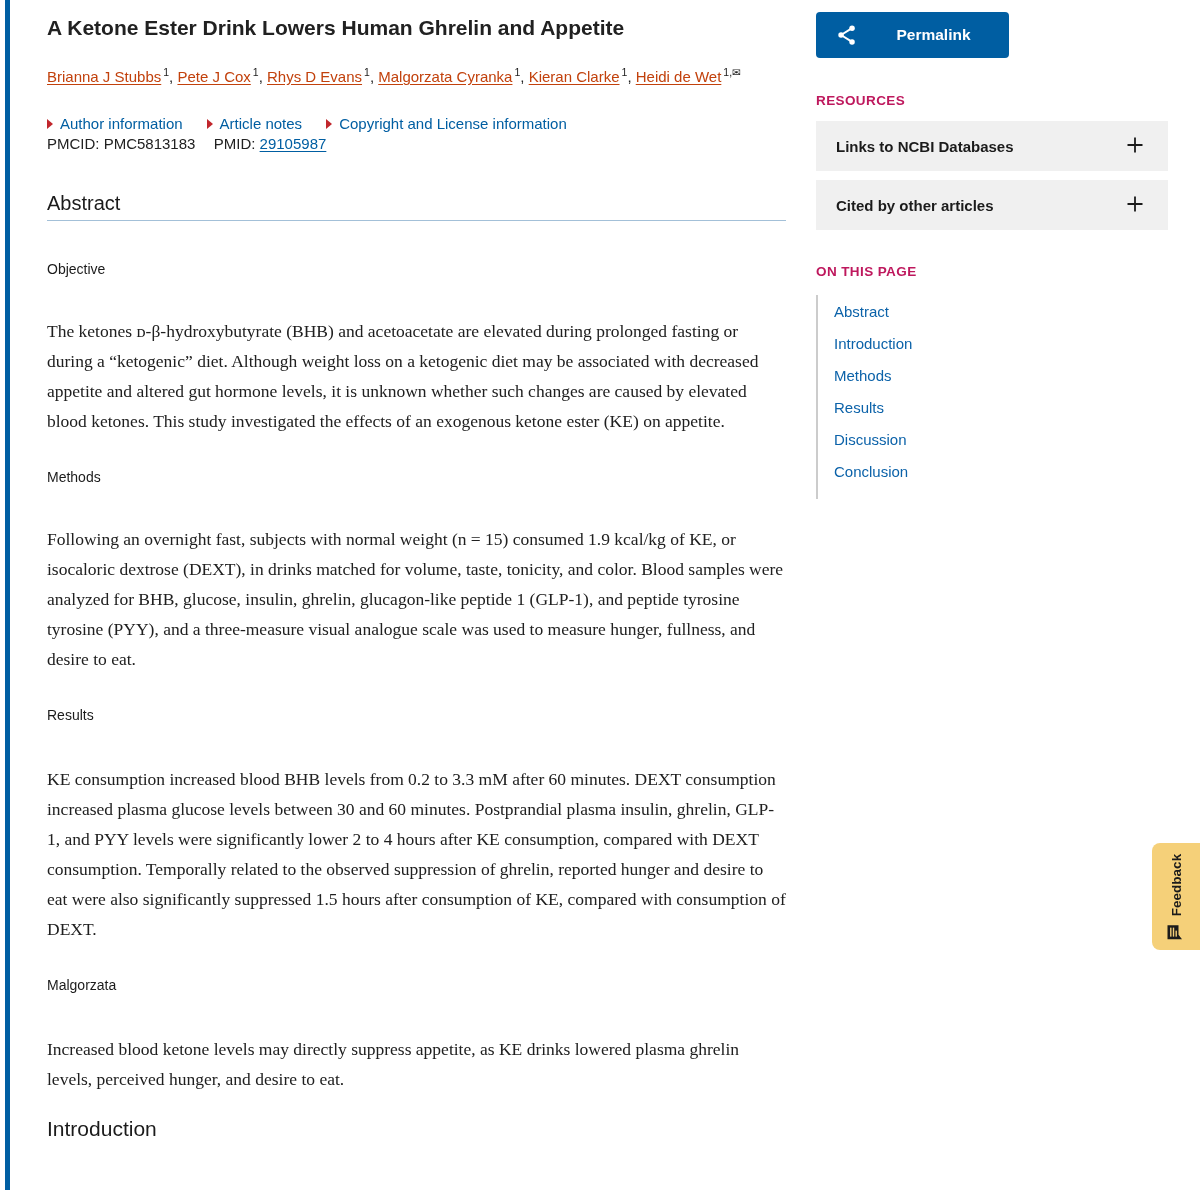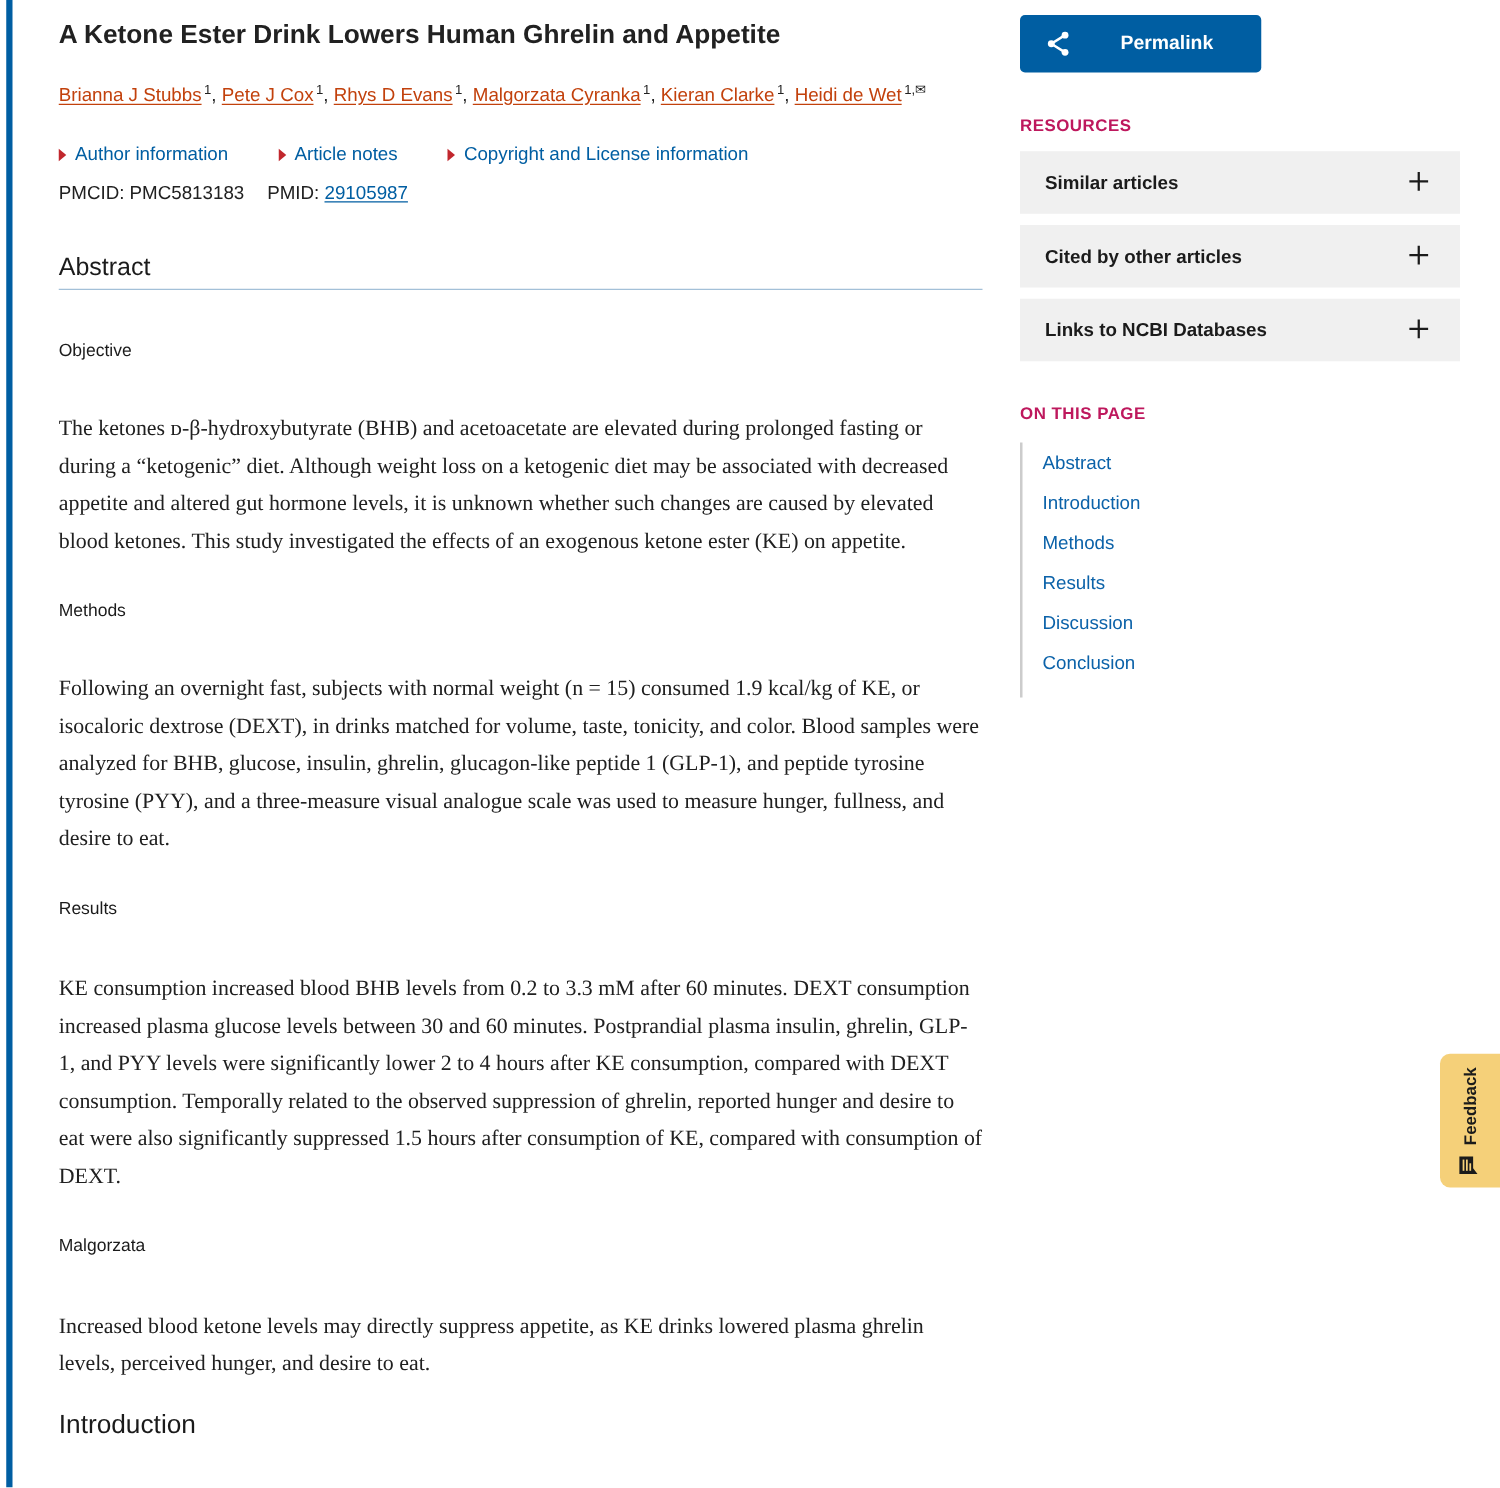--- a/index.html
+++ b/index.html
@@ -16,26 +16,26 @@
   
   .main-col { position:absolute; left:47px; top:0; width:739px; }
 
   h1.article-title { margin-top:15px; font-size:21px; line-height:25px; font-weight:700; color:#212121; }
 
   .authors { margin-top:22px; font-size:15px; line-height:20px; color:#212121; }
   .author a { color:#c2410c; text-decoration:underline; text-underline-offset:2px; }
   .author sup { font-size:10.5px; color:#212121; margin-left:2px; text-decoration:none; }
   .author:not(:last-child)::after { content:", "; color:#212121; }
 
-  .disclosures { margin-top:28px; display:flex; gap:40px; font-size:15px; }
+  .disclosures { margin-top:28px; display:flex; gap:24px; font-size:15px; }
   .disclosure { display:flex; align-items:center; gap:7px; }
   .disclosure a { color:#005ea2; text-decoration:none; }
   .tri-icon { width:0; height:0; border-left:6px solid #c1272d; border-top:5px solid transparent; border-bottom:5px solid transparent; display:inline-block; }
 
-  .ids-line { margin-top:14px; font-size:15px; color:#212121; }
+  .ids-line { margin-top:3px; font-size:15px; color:#212121; }
   .ids-line .gap { display:inline-block; width:10px; }
   .ids-line a { color:#005ea2; text-decoration:underline; text-underline-offset:2px; }
 
   h2.section-h2 { margin-top:38px; font-size:20px; line-height:26px; font-weight:500; color:#1b1b1b;
                   padding-bottom:4px; border-bottom:1px solid #a3c0d8; }
   h2.section-h2-plain { font-size:21px; line-height:26px; font-weight:500; color:#1b1b1b; margin-top:22px; }
   h3.section-h3 { font-size:14px; line-height:22px; font-weight:500; color:#1b1b1b; }
 
   .body-p {
     font-family:"Liberation Serif", "DejaVu Serif", serif;
@@ -142,37 +142,29 @@
         <path d="M5.5 12 L17.5 4.5 M5.5 12 L17.5 19.5" stroke="#ffffff" stroke-width="2.2" fill="none"></path>
       </svg>
     </span>
     <span class="label">Permalink</span>
   </button>
 
   <div class="side-heading">RESOURCES</div>
 
   <div class="accordions">
     <button class="accordion">
-      <span class="acc-label">Similar articles</span>
+      <span class="acc-label">Links to NCBI Databases</span>
       <span>
         <svg viewBox="0 0 18 18" width="18" height="18">
             <path d="M9 1.5 V16.5 M1.5 9 H16.5" stroke="#1b1b1b" stroke-width="1.8" fill="none"></path>
           </svg>
       </span>
     </button>
     <button class="accordion">
       <span class="acc-label">Cited by other articles</span>
-      <span>
-        <svg viewBox="0 0 18 18" width="18" height="18">
-            <path d="M9 1.5 V16.5 M1.5 9 H16.5" stroke="#1b1b1b" stroke-width="1.8" fill="none"></path>
-          </svg>
-      </span>
-    </button>
-    <button class="accordion">
-      <span class="acc-label">Links to NCBI Databases</span>
       <span>
         <svg viewBox="0 0 18 18" width="18" height="18">
             <path d="M9 1.5 V16.5 M1.5 9 H16.5" stroke="#1b1b1b" stroke-width="1.8" fill="none"></path>
           </svg>
       </span>
     </button>
   </div>
 
   <div class="side-heading otp-heading">ON THIS PAGE</div>
 

